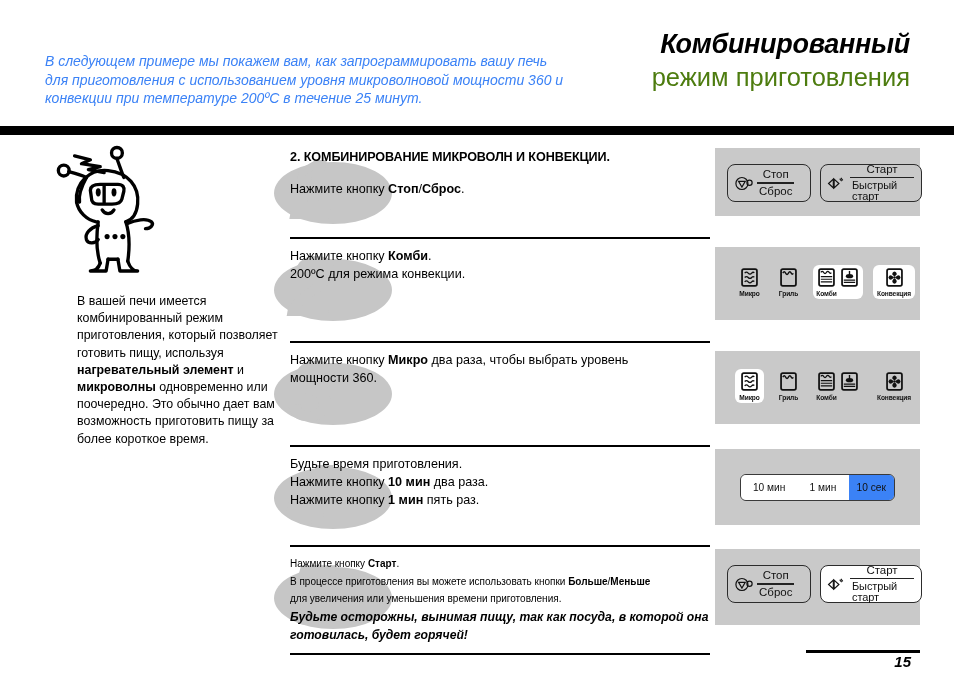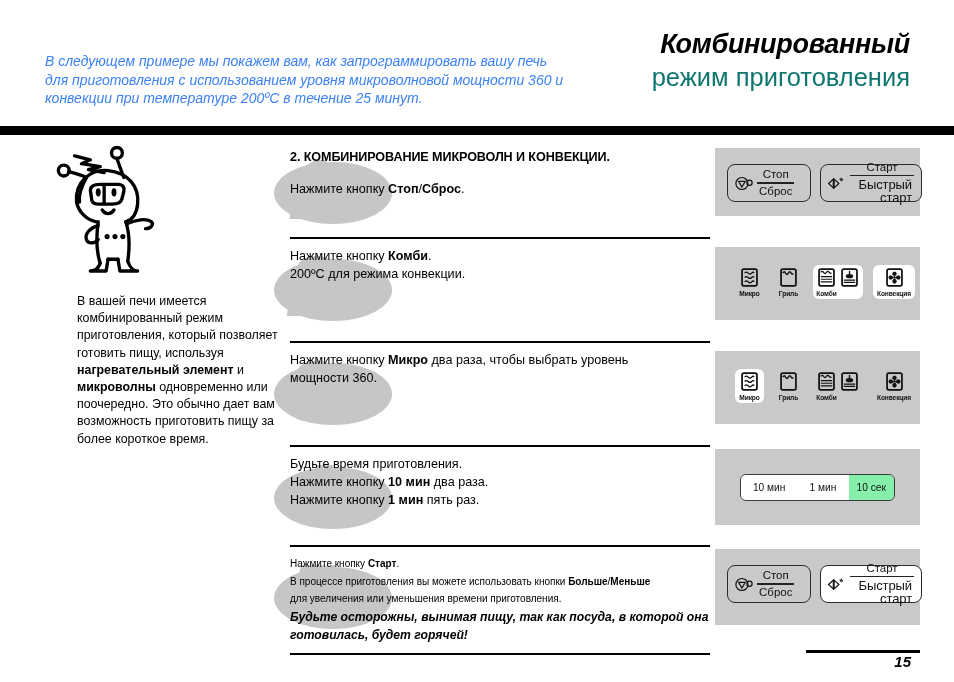--- a/index.html
+++ b/index.html
@@ -17,21 +17,21 @@
     position:absolute; left:45px; top:52px; width:520px;
     font-style: italic; font-size: 14px; line-height: 18.5px;
     color:#3b82f6;
   }
   .title-wrap { position:absolute; right:44px; top:28px; width:400px; text-align:right; }
   .title-line1 {
     font-size: 27px; font-weight: bold; font-style: italic;
     letter-spacing:-0.3px; color:#000; line-height:32px;
   }
   .title-line2 {
-    font-size: 25.5px; font-weight: normal; color:#0f766e;
+    font-size: 25.5px; font-weight: normal; color:#4d7c0f;
     line-height:32px; margin-top:1px;
   }
   .black-bar { position:absolute; left:0; top:126px; width:954px; height:9px; background:#000; }
 
   
   .left-col { position:absolute; left:45px; top:145px; width:235px; }
   .mascot { width:128px; height:128px; margin-left:4px; }
   .left-text {
     margin-top:16px; font-size:12.4px; line-height:17.2px; color:#000;
     width:225px;
@@ -90,21 +90,21 @@
     border:1.6px solid #2c2c2c; border-radius:8px;
     height:38px; display:flex; align-items:center;
     padding:0 7px 0 6px; background:#c9c9c9;
   }
   .ctlbtn.white { background:#ffffff; }
   .ctlbtn .glyph { width:19px; height:19px; margin-right:4px; flex:0 0 auto; }
   .ctlbtn .stack { display:flex; flex-direction:column; align-items:center; line-height:1; }
   .ctlbtn .top { font-size:11.5px; color:#111; padding:0 2px 2px; }
   .ctlbtn .rule { width:100%; height:1.3px; background:#222; }
   .ctlbtn .bot { font-size:11.5px; color:#111; padding:2px 2px 0; }
-  .ctlbtn .bot.tiny { font-size:13px; letter-spacing:-0.1px;text-align:right; }
+  .ctlbtn .bot.tiny { font-size:11px; letter-spacing:-0.1px; }
   .stopbtn { width:84px; }
   .startbtn { width:102px; }
 
   
   .moderow {
     position:absolute; left:10px; top:18px; right:8px;
     display:flex; align-items:flex-start;
   }
   .divider { width:1.6px; height:25px; background:#2f2f2f; margin:5px 5px 0 5px; }
   .mode {
@@ -122,21 +122,21 @@
   .timebar {
     position:absolute; left:25px; top:25px;
     width:155px; height:27px;
     border:1.6px solid #3a3a3a; border-radius:6px;
     display:flex; overflow:hidden; background:#c9c9c9;
   }
   .timecell { display:flex; align-items:center; justify-content:center; font-size:10.2px; color:#111; }
   .timecell.w { background:#ffffff; }
   .tc1 { width:57px; }
   .tc2 { width:52px; }
-  .tc3 { width:46px; background:#86efac; }
+  .tc3 { width:46px; background:#3b82f6; }
 
   
   .foot-rule { position:absolute; left:806px; top:650px; width:114px; height:3px; background:#000; }
   .pagenum {
     position:absolute; right:43px; top:653px;
     font-size:15px; font-weight:bold; font-style:italic; color:#000;
   }
 </style>
 </head>
 <body>

